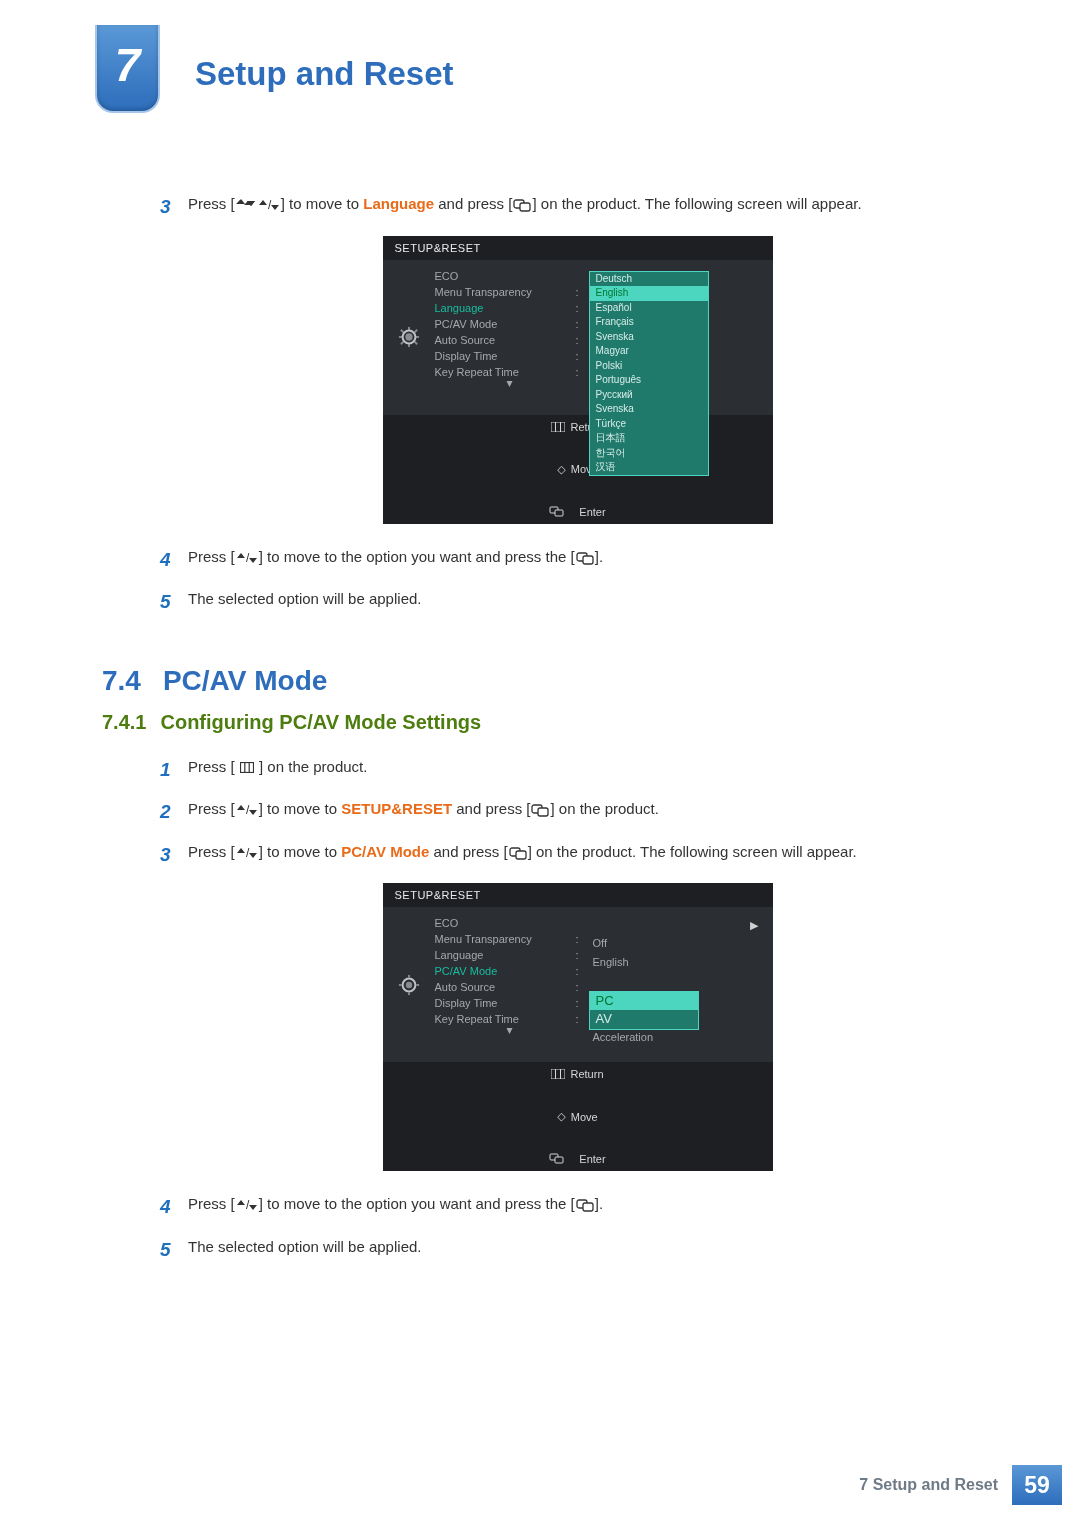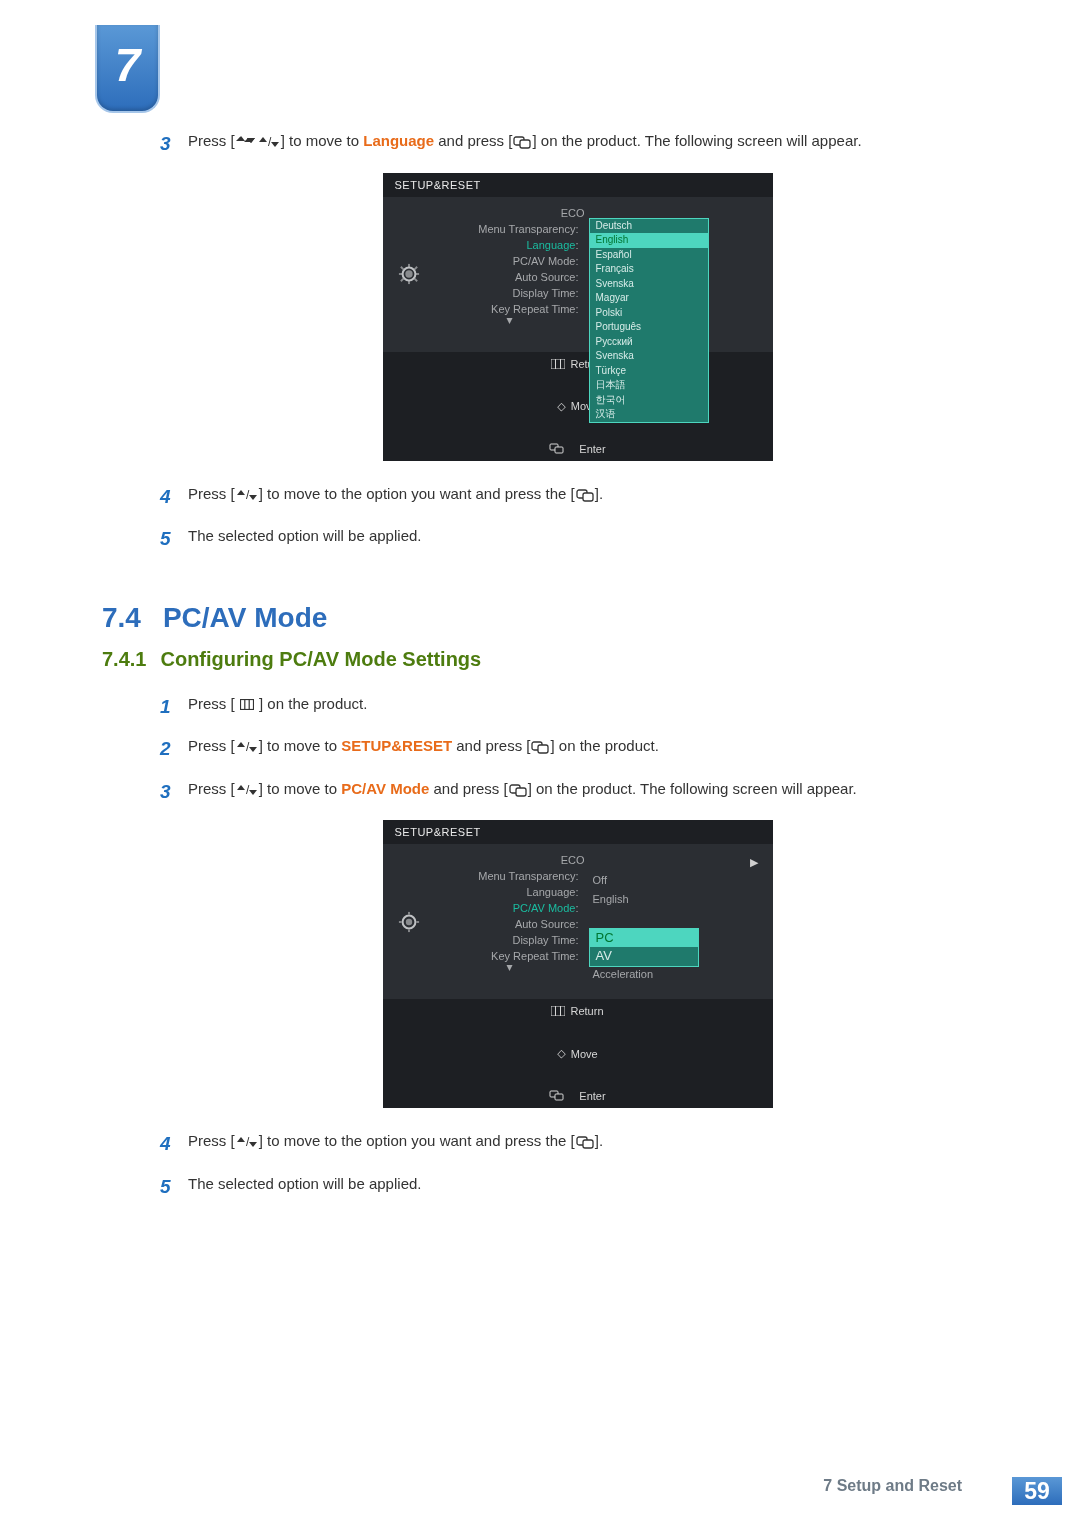--- a/index.html
+++ b/index.html
@@ -81,27 +81,27 @@
     display: flex;
     align-items: center;
     justify-content: center;
   }
   .gear {
     width: 22px; height: 22px;
     display:flex; align-items:center; justify-content:center;
   }
   .osd-mid { width: 150px; padding: 8px 0; }
   .osd-mid .row { padding: 2px 0; display:flex; }
-  .osd-mid .row span.label { flex:1;text-align:right; }
+  .osd-mid .row span.label { flex:1; }
   .osd-mid .row.selected { color: #1abca0; }
   .colon { color:#a6a8ab; padding-right:6px; }
   .osd-right { flex:1; padding: 8px 10px 8px 6px; position: relative; }
   .osd-right .val { padding: 2px 2px; color:#a6a8ab; line-height:1.35; }
   .osd-right .dropdown {
-    position:absolute; left:4px; top:21px; width:120px;
+    position:absolute; left:4px; top:11px; width:120px;
     background:#1f7a6c; border:1px solid #4dd6bf;
     font-size:10px; line-height:1.25;
   }
   .osd-right .dropdown div { padding:1px 6px; color:#d7ece8; }
   .osd-right .dropdown div.hl { background:#4dd6bf; color:#073; }
   .osd-right .dropdown.small { top:84px; width:110px; font-size:13px; }
   .osd-right .arrow-right {
     position:absolute; right:14px; top:12px; color:#d0d0d0; font-size:11px;
   }
   .osd-down-mid { text-align:center; color:#a6a8ab; font-size:12px; line-height:0.6; }
@@ -116,36 +116,37 @@
     color:#2d6dbb; font-size:28px; font-weight:bold; margin: 48px 0 14px -58px;
   }
   h2.section .num { margin-right: 22px; }
   p.body-text { font-size:15px; line-height:1.55; margin-left:-58px; margin-right:10px; margin-bottom:30px; }
   h3.subsection {
     color:#4d7c0f; font-size:20px; font-weight:bold; margin-bottom:22px; margin-left:-58px;
   }
   h3.subsection .num { margin-right:14px; }
   .footer {
     position:absolute; bottom:22px; right:18px;
-    display:flex; align-items:flex-start; gap:14px;
+    display:flex; align-items:center; gap:14px;
   }
   .footer .ftext { color:#6e7b87; font-size:16px; font-weight:bold; }
   .footer .pnum {
     background: linear-gradient(to bottom,#5a98d6,#2d6dbb);
     color:#fff; font-size:23px; font-weight:bold;
-    width:50px; height:28px; display:flex; align-items:center; justify-content:center;margin-left:36px;
+    width:50px; height:40px; display:flex; align-items:center; justify-content:center;
   }
 </style>
 </head>
 <body>
 
 <div class="header">
   <div class="chapter-badge">
     <span>7</span>
   </div>
+  <div class="chapter-title">Setup and Reset</div>
 </div>
 
 <div class="content">
 
   <div class="step">
     <div class="num">3</div>
     <div class="txt">
       <span>Press [</span><svg class="icon-inline" width="20" height="12" viewBox="0 0 20 12">
           <path d="M5 0 L9 5 L1 5 Z" fill="#333"></path>
           <path d="M11 5 L19 5 L15 10 Z" fill="#333" transform="translate(0,-3)"></path>

